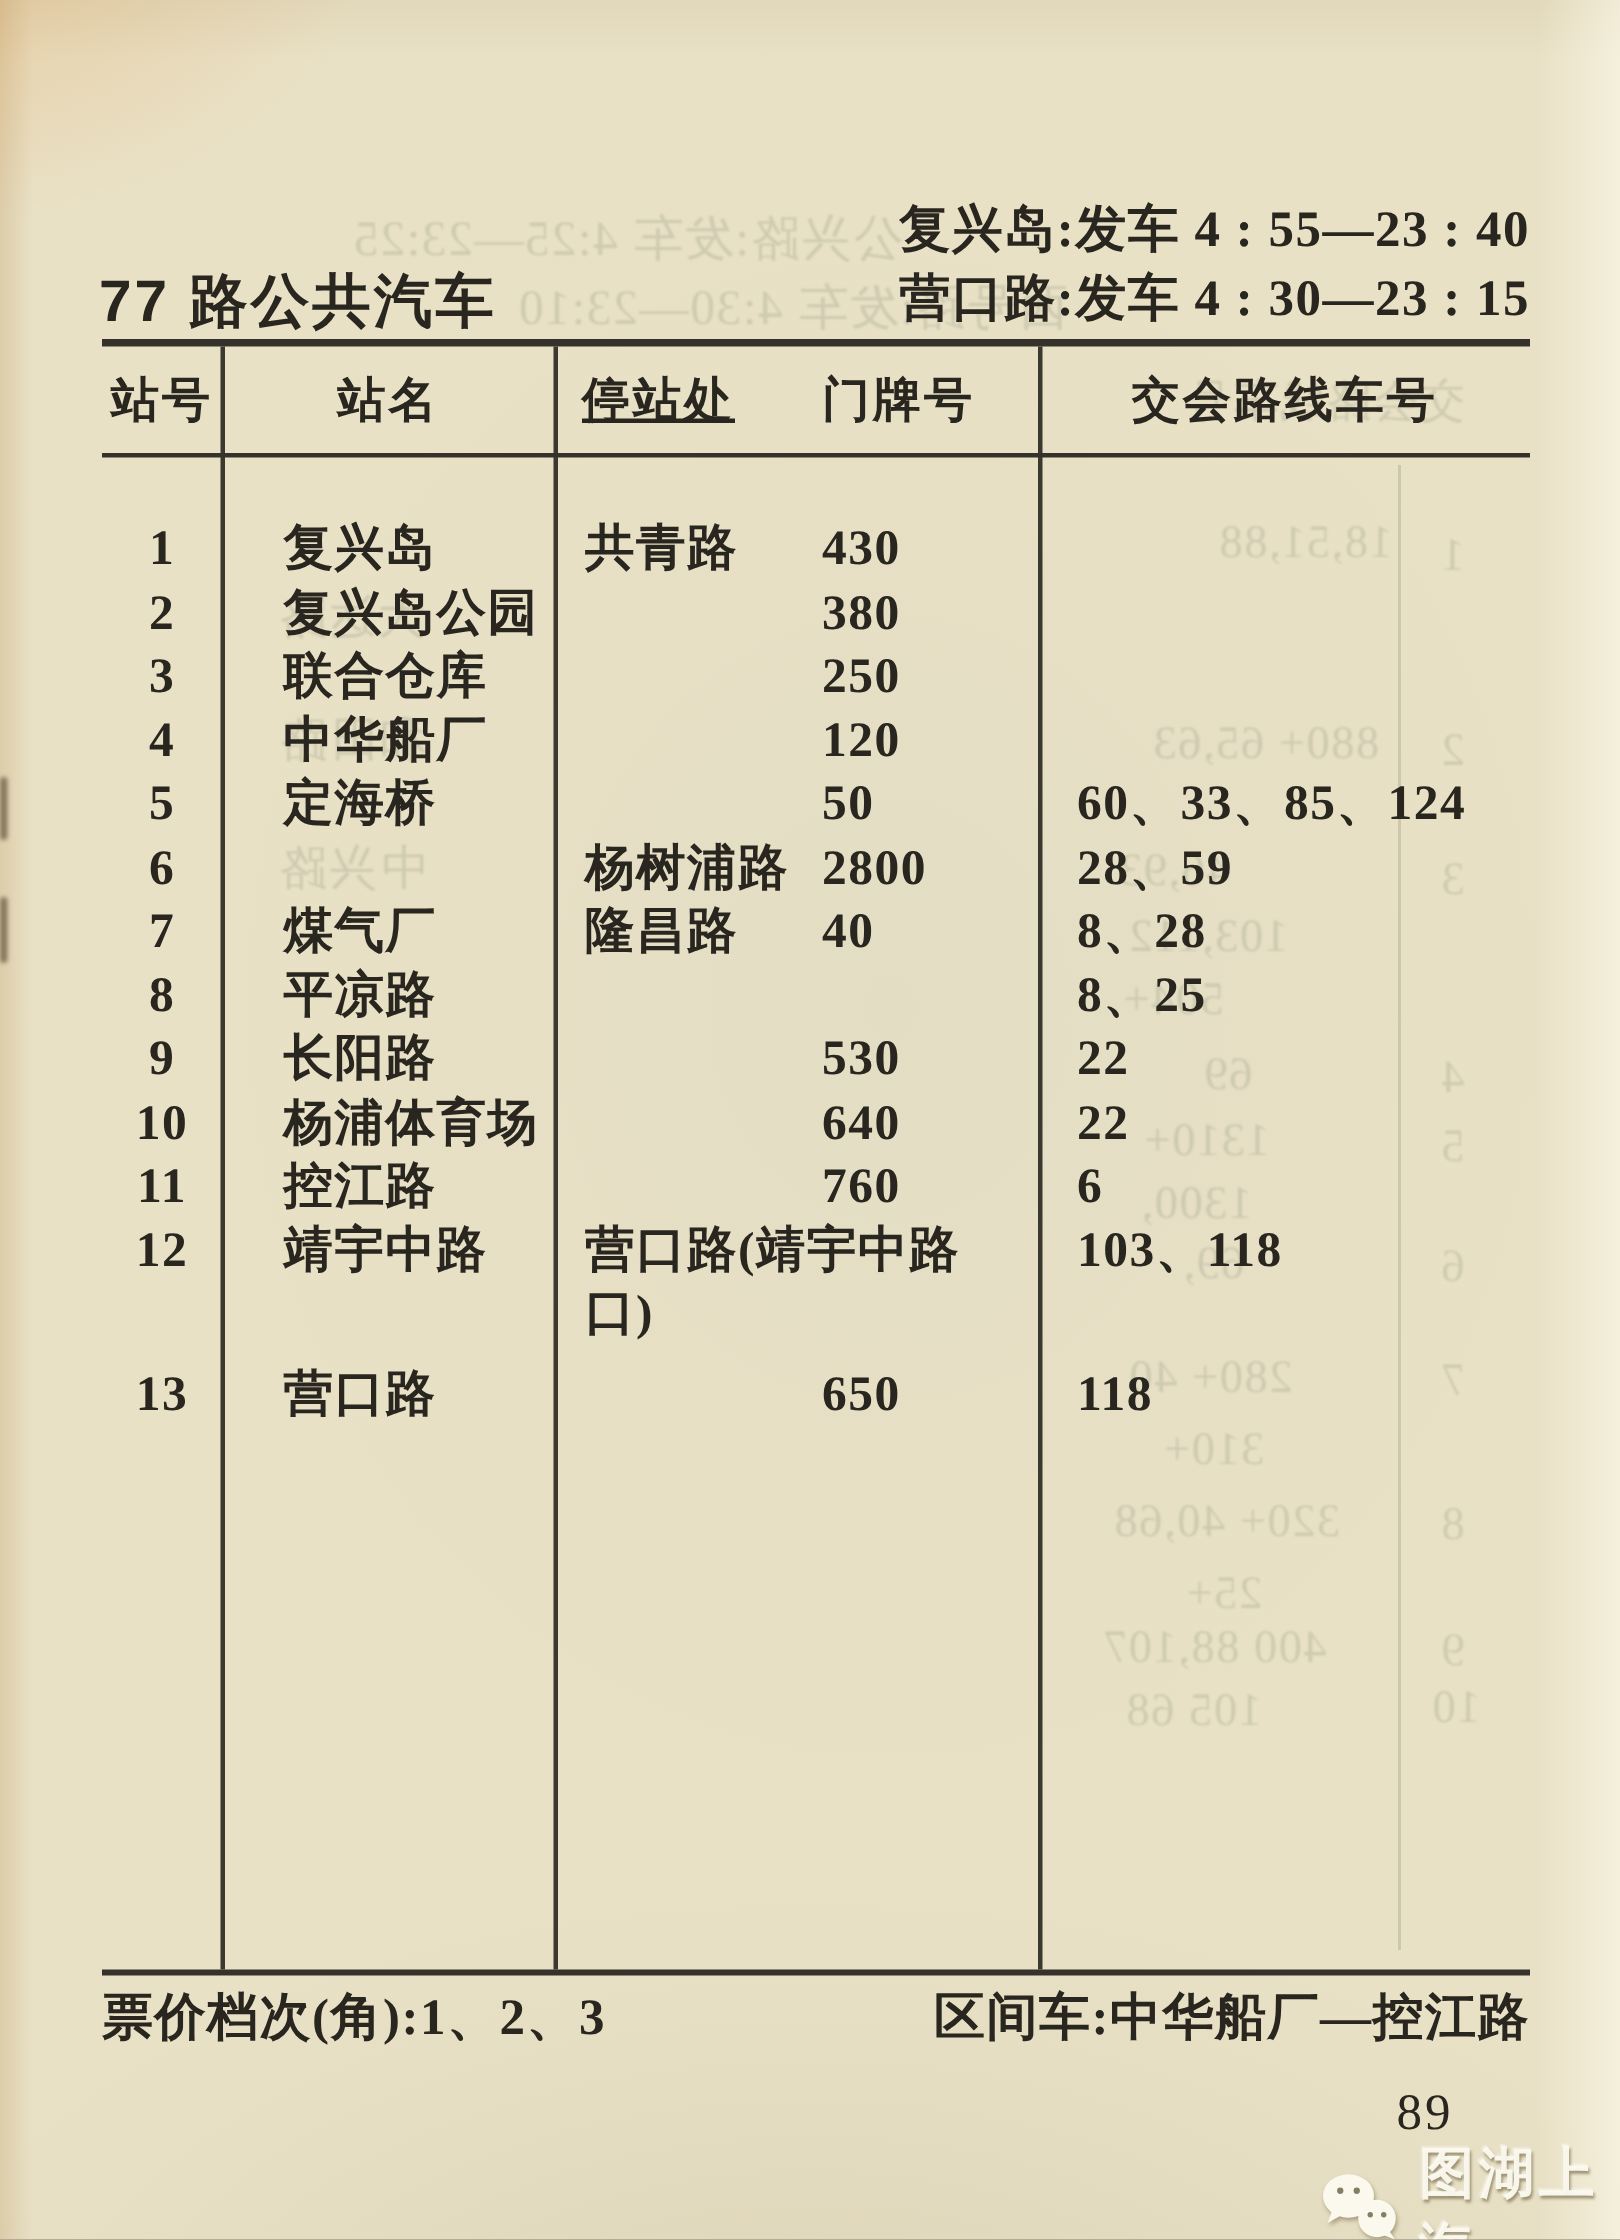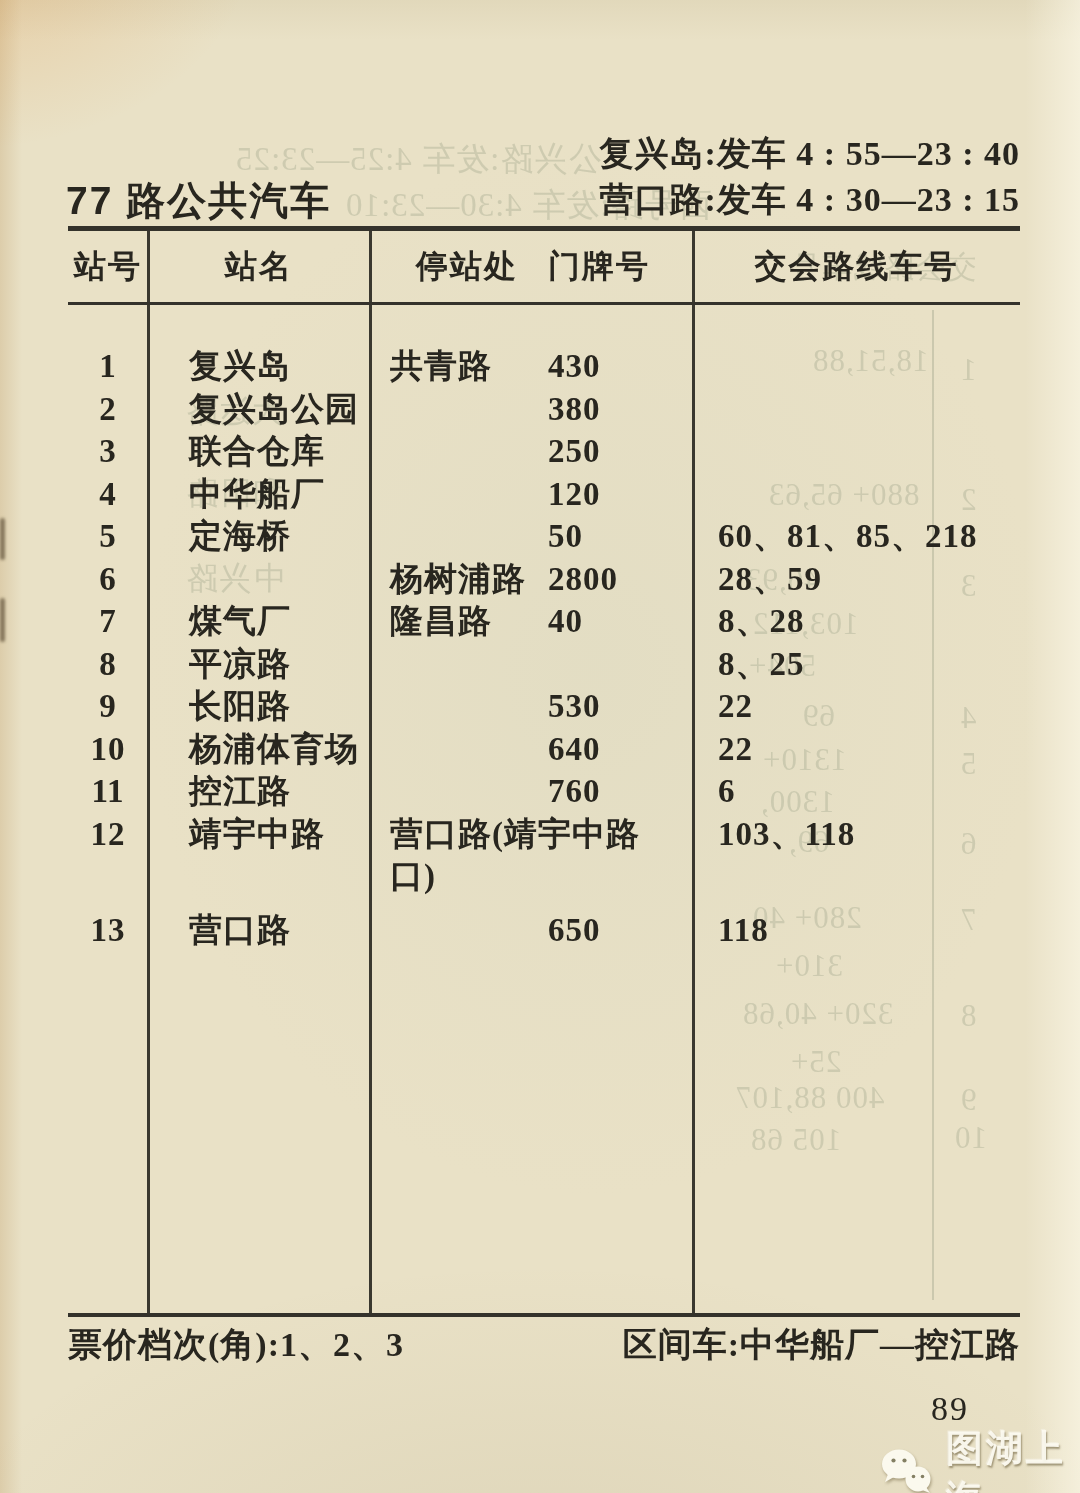--- a/index.html
+++ b/index.html
@@ -33,21 +33,21 @@
   
   .btable{position:absolute;left:68px;top:226px;width:952px;height:1082px;
     border-top:5px solid #34322b;border-bottom:4px solid #34322b;}
   .vline{position:absolute;top:0;bottom:0;width:3px;background:#3a382f;}
   .v1{left:79px}.v2{left:301px}.v3{left:624px}
   .thead{position:relative;height:71px;border-bottom:3px solid #34322b;
     font-size:32px;line-height:71px;font-weight:600;letter-spacing:2px;}
   .thead .h-no{position:absolute;left:0;width:80px;text-align:center;}
   .thead .h-name{position:absolute;left:80px;width:222px;text-align:center;}
   .thead .h-col3{position:absolute;left:302px;width:322px;}
-  .thead .h-stop{position:absolute;left:46px;}
+  .thead .h-stop{position:absolute;left:18px;text-decoration:underline;}
   .thead .h-door{position:absolute;left:178px;}
   .thead .h-routes{position:absolute;left:625px;width:327px;text-align:center;}
   .tbody{position:absolute;left:0;right:0;top:74px;bottom:0;padding-top:40px;}
   .trow{position:relative;height:42.5px;line-height:42.5px;
     font-size:33px;font-weight:600;letter-spacing:1px;}
   .trow.wide{height:85px;text-decoration:underline;}
   .trow.gap{margin-top:11px;}
   .c-no{position:absolute;left:0;width:80px;text-align:center;}
   .c-name{position:absolute;left:108px;margin-left:13px;}
   .c-stop3{position:absolute;left:302px;width:322px;height:100%;}
@@ -167,21 +167,21 @@
           </span>
           <span class="c-routes"></span>
         </div>
         <div class="trow">
           <span class="c-no">5</span>
           <span class="c-name">定海桥</span>
           <span class="c-stop3">
             <span class="c-stop"></span>
             <span class="c-door">50</span>
           </span>
-          <span class="c-routes">60、81、85、218</span>
+          <span class="c-routes">60、33、85、124</span>
         </div>
         <div class="trow">
           <span class="c-no">6</span>
           <span class="c-stop3">
             <span class="c-stop">杨树浦路</span>
             <span class="c-door">2800</span>
           </span>
           <span class="c-routes">28、59</span>
         </div>
         <div class="trow">

